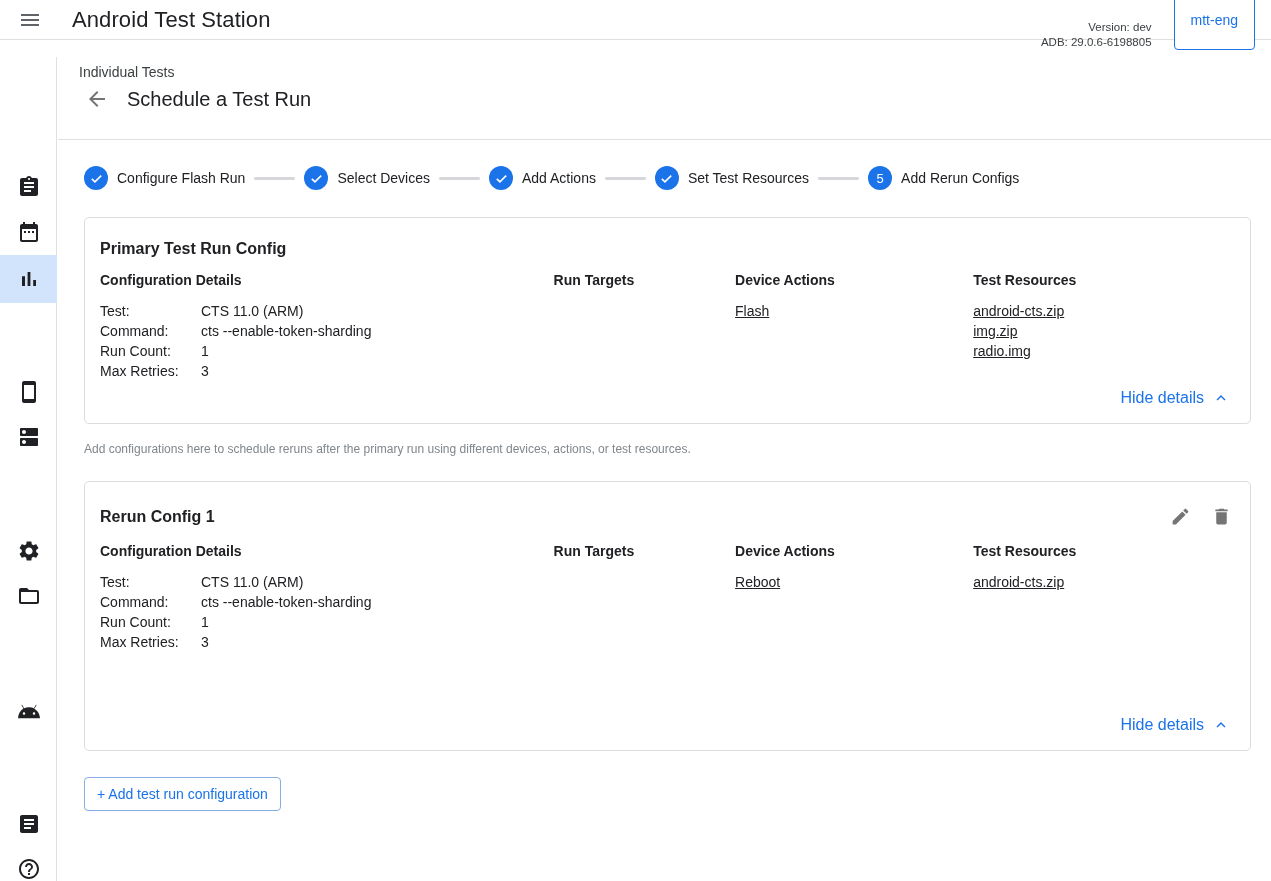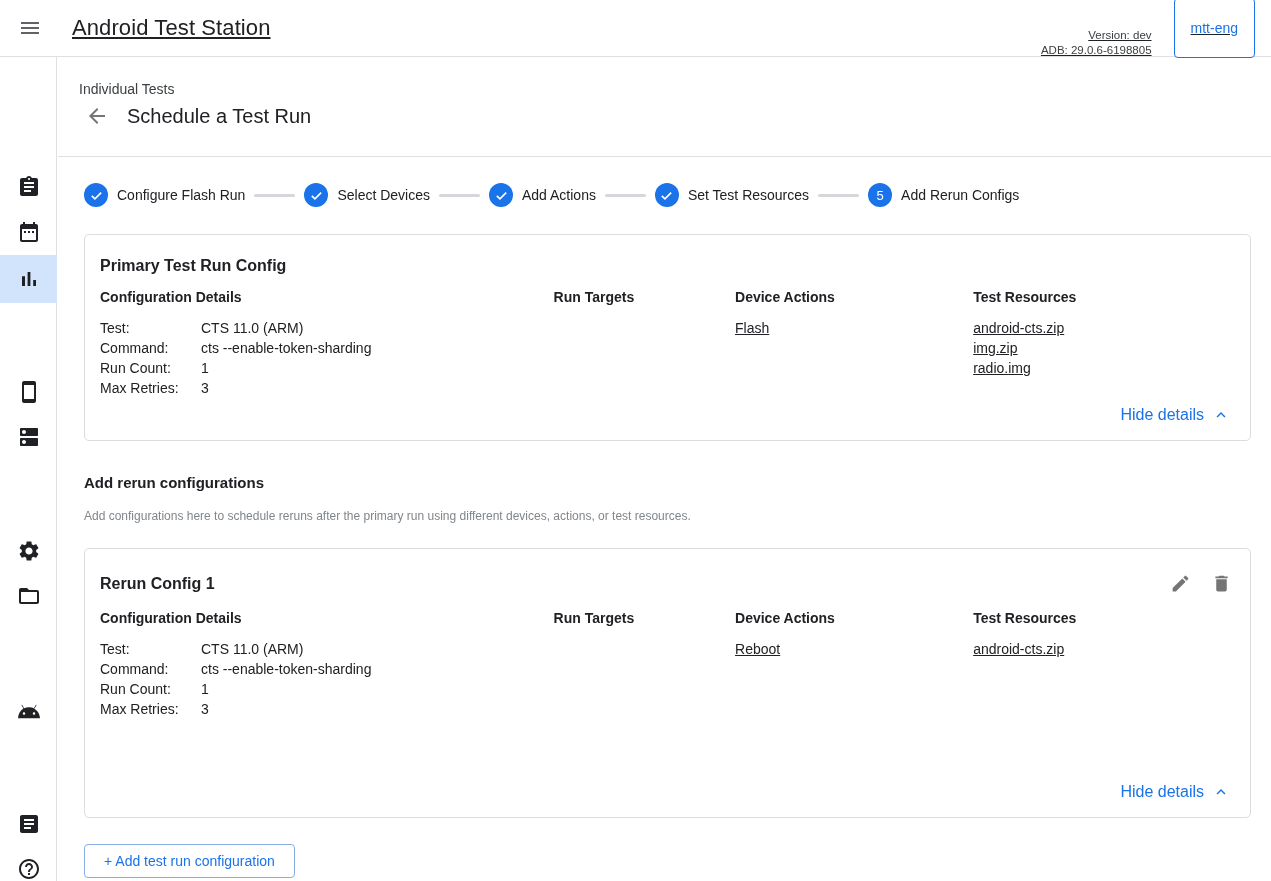--- a/index.html
+++ b/index.html
@@ -10,21 +10,21 @@
     --card-border:#dadce0;
     --text:#202124;
     --text-2:#5f6368;
     --text-3:#80868b;
   }
   *{box-sizing:border-box;margin:0;padding:0;}
   html,body{width:1271px;height:881px;overflow:hidden;}
   body{font-family:"Liberation Sans",sans-serif;font-size:14px;color:var(--text);background:#fff;}
 
   
-  .app-header{height:57px;display:flex;align-items:center;border-bottom:1px solid var(--border);padding-right:16px;text-decoration:underline;}
+  .app-header{height:40px;display:flex;align-items:center;border-bottom:1px solid var(--border);padding-right:16px;}
   .menu-btn{width:60px;display:flex;justify-content:center;align-items:center;cursor:pointer;background:none;border:none;}
   .menu-btn svg{fill:#5f6368;}
   .app-title{font-size:22px;font-weight:400;color:var(--text);margin-left:12px;letter-spacing:.1px;}
   .header-right{margin-left:auto;display:flex;align-items:flex-end;}
   .version-info{text-align:right;font-size:11.5px;line-height:15px;color:#3c4043;}
   .user-btn{margin-left:22px;padding:21px 16px;border:1px solid var(--accent);border-radius:4px;background:#fff;color:var(--accent);font-size:14px;font-family:inherit;cursor:pointer;}
 
   
   .sidebar{position:absolute;left:0;top:57px;bottom:0;width:57px;border-right:1px solid var(--border);background:#fff;}
   .side-item{position:absolute;left:0;width:57px;height:45px;display:flex;align-items:center;justify-content:center;cursor:pointer;}
@@ -66,21 +66,21 @@
   .card-footer{display:flex;justify-content:flex-end;padding:8px 4px 6px 0;}
   .hide-details{display:flex;align-items:center;color:var(--accent);font-size:16px;cursor:pointer;text-decoration:none;margin-left:48px;}
   .hide-details svg{width:18px;height:18px;fill:var(--accent);margin-left:8px;}
 
   .section-heading{font-size:15px;font-weight:700;color:var(--text);margin:33px 0 0 0;}
   .section-desc{font-size:12px;color:var(--text-3);margin-top:18px;}
   .rerun-card{margin-top:25px;}
 
   
   .add-config-row{margin:26px 0 0 0;}
-  .stroked-btn{padding:8px 19px;border:1px solid #87aee3;border-radius:4px;background:#fff;color:var(--accent);font-size:14px;font-family:inherit;cursor:pointer;}
+  .stroked-btn{padding:8px 12px;border:1px solid #87aee3;border-radius:4px;background:#fff;color:var(--accent);font-size:14px;font-family:inherit;cursor:pointer;}
 </style>
 </head>
 <body>
 
 <header class="app-header">
   <button class="menu-btn">
     <svg width="24" height="24" viewBox="0 0 24 24">
         <path d="M3 18h18v-2H3v2zm0-5h18v-2H3v2zm0-7v2h18V6H3z"></path>
       </svg>
   </button>
@@ -248,21 +248,20 @@
       <div class="card-footer">
         <a class="hide-details">
           <span>Hide details</span>
           <svg viewBox="0 0 24 24">
               <path d="M7.41 15.41L12 10.83l4.59 4.58L18 14l-6-6-6 6z"></path>
             </svg>
         </a>
       </div>
     </section>
 
-    <h2 class="section-heading">Add rerun configurations</h2>
     <p class="section-desc">Add configurations here to schedule reruns after the primary run using different devices, actions, or test resources.</p>
 
     <section class="card rerun-card">
       <div class="card-head">
         <h2 class="card-title">Rerun Config 1</h2>
         <div class="card-actions">
           <button class="icon-btn">
             <svg viewBox="0 0 24 24">
                 <path d="M3 17.25V21h3.75L17.81 9.94l-3.75-3.75L3 17.25zM20.71 7.04c.39-.39.39-1.02 0-1.41l-2.34-2.34a.9959.9959 0 0 0-1.41 0l-1.83 1.83 3.75 3.75 1.83-1.83z"></path>
               </svg>

